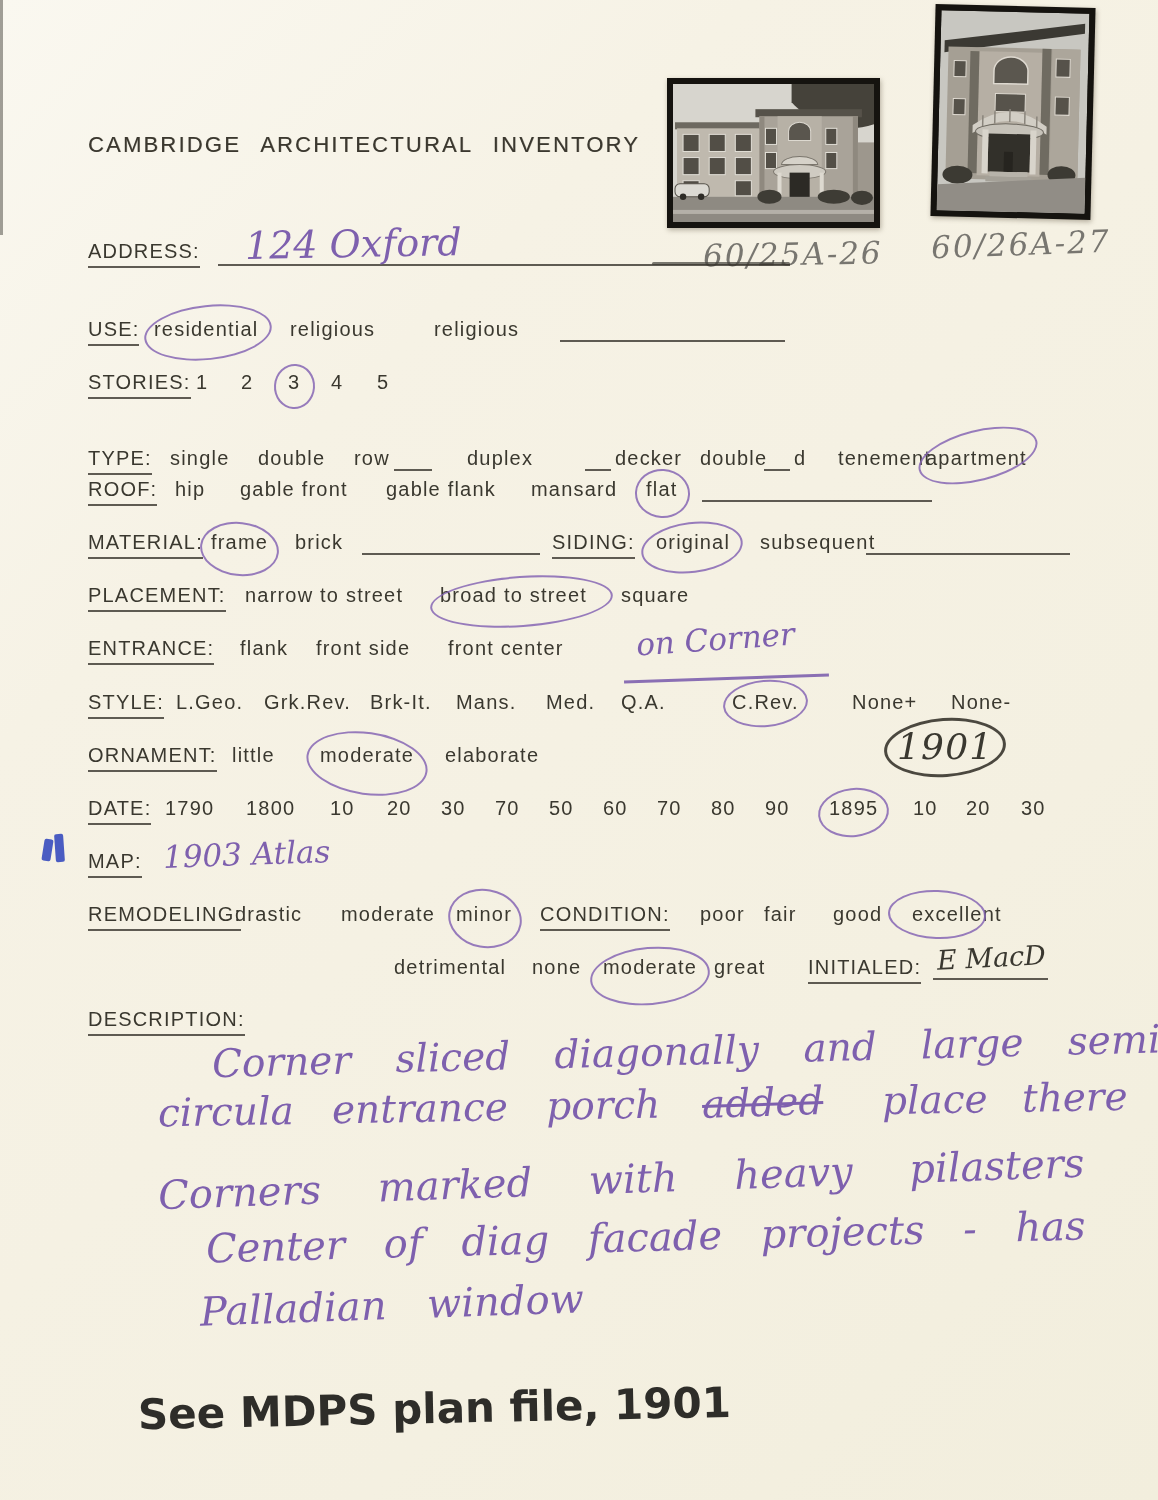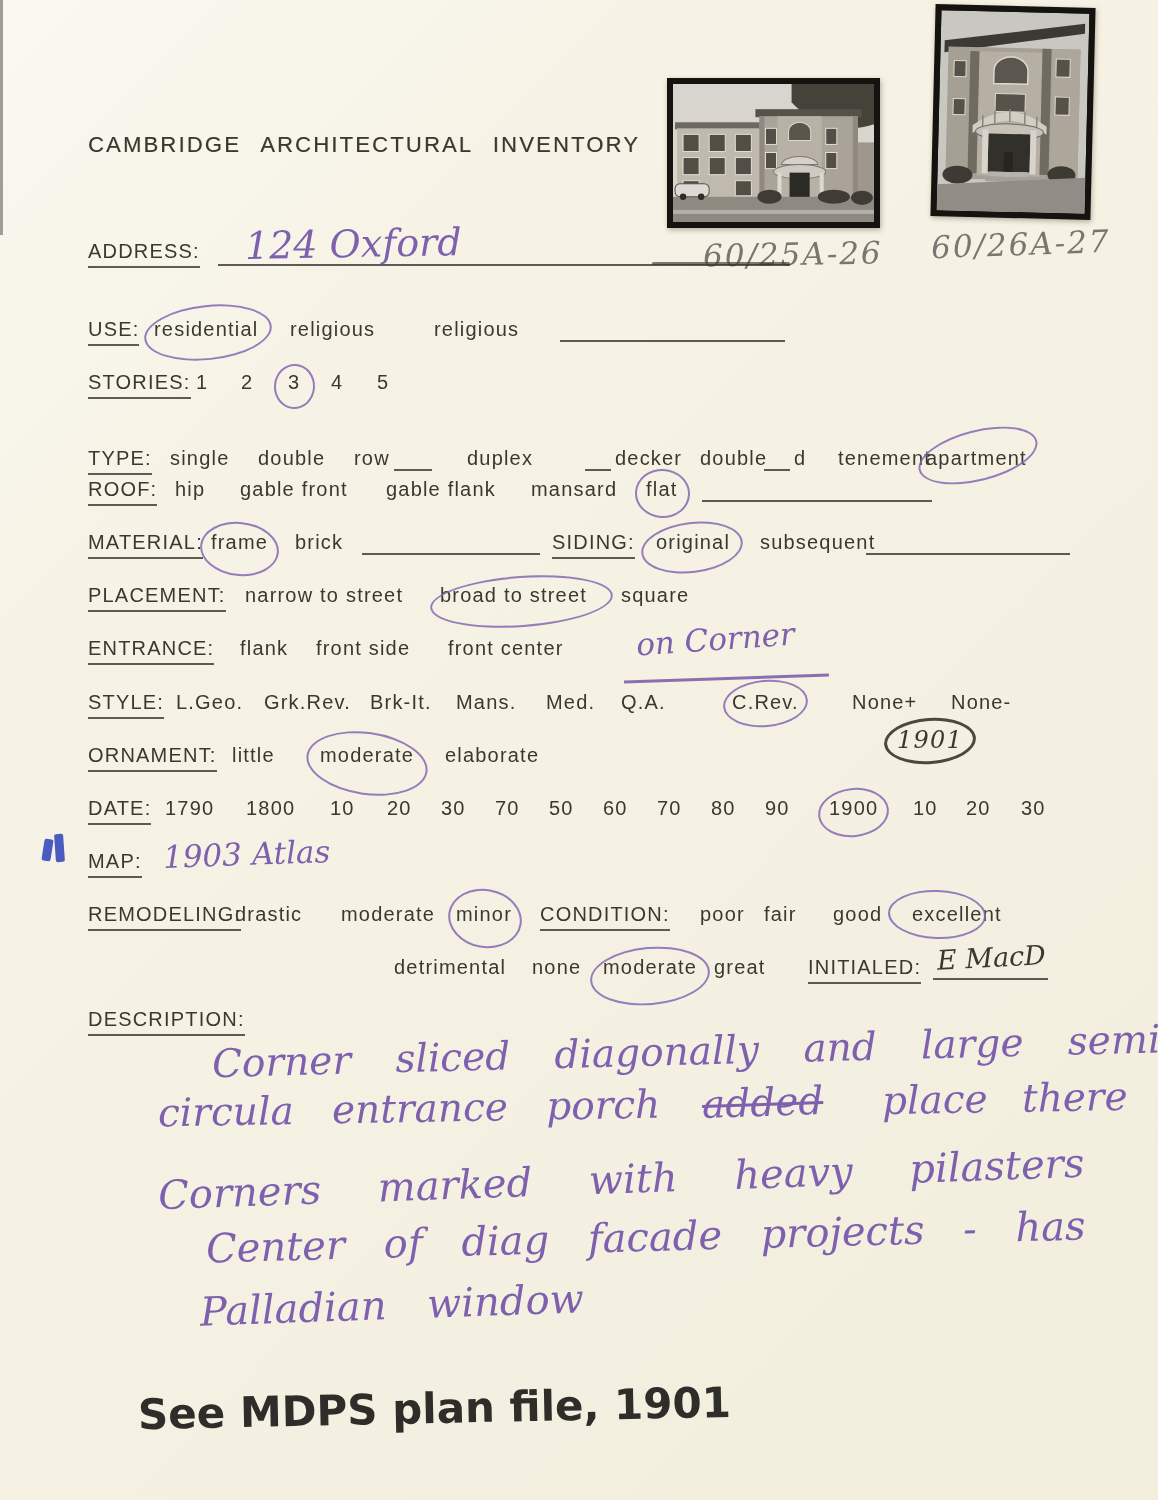--- a/index.html
+++ b/index.html
@@ -248,41 +248,41 @@
   </div>
 
   <div class="row" style="top:744px">
     <span class="tw lbl" style="left:88px">ORNAMENT:</span>
     <span class="tw" style="left:232px">little</span>
     <span class="tok" style="left:320px">
       <span>moderate</span>
       <span class="circ" style="inset:-12px -14px -28px -14px;transform:rotate(8deg)"></span>
     </span>
     <span class="tw" style="left:445px">elaborate</span>
-    <span class="tok hwd" style="left:897px;top:-18px;font-size:24px">
+    <span class="tok hwd" style="left:897px;top:-18px;font-size:36px">
       <span>1901</span>
       <span class="circ dark" style="inset:-8px -13px -10px -13px;transform:rotate(-4deg)"></span>
     </span>
   </div>
 
   <div class="row" style="top:797px">
     <span class="tw lbl" style="left:88px">DATE:</span>
     <span class="tw" style="left:165px">1790</span>
     <span class="tw" style="left:246px">1800</span>
     <span class="tw" style="left:330px">10</span>
     <span class="tw" style="left:387px">20</span>
     <span class="tw" style="left:441px">30</span>
     <span class="tw" style="left:495px">70</span>
     <span class="tw" style="left:549px">50</span>
     <span class="tw" style="left:603px">60</span>
     <span class="tw" style="left:657px">70</span>
     <span class="tw" style="left:711px">80</span>
     <span class="tw" style="left:765px">90</span>
     <span class="tok" style="left:829px">
-      <span>1900</span>
+      <span>1895</span>
       <span class="circ" style="inset:-9px -11px -17px -11px;transform:rotate(-6deg)"></span>
     </span>
     <span class="tw" style="left:913px">10</span>
     <span class="tw" style="left:966px">20</span>
     <span class="tw" style="left:1021px">30</span>
   </div>
 
   <span class="bluemark">
       <i class="b1"></i>
       <i class="b2"></i>

